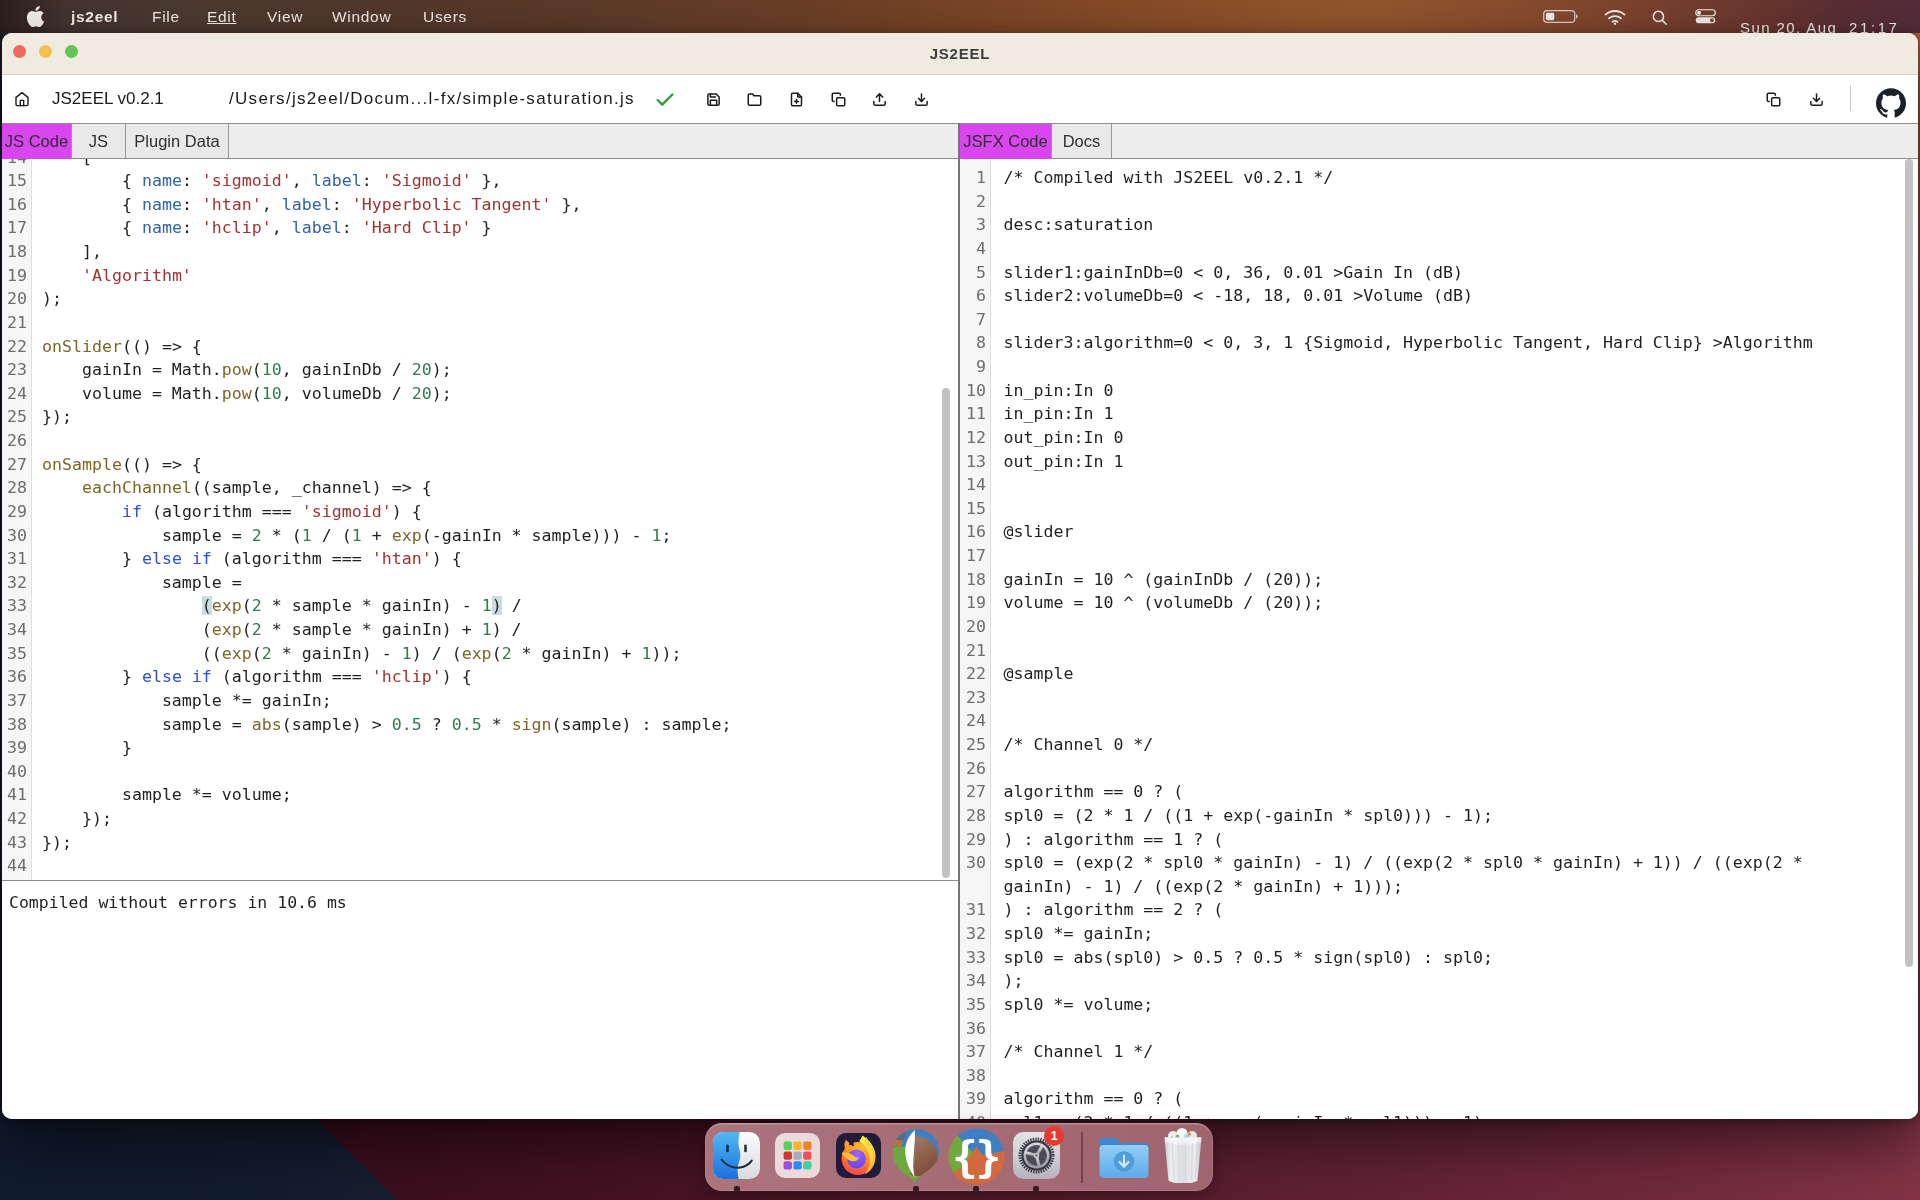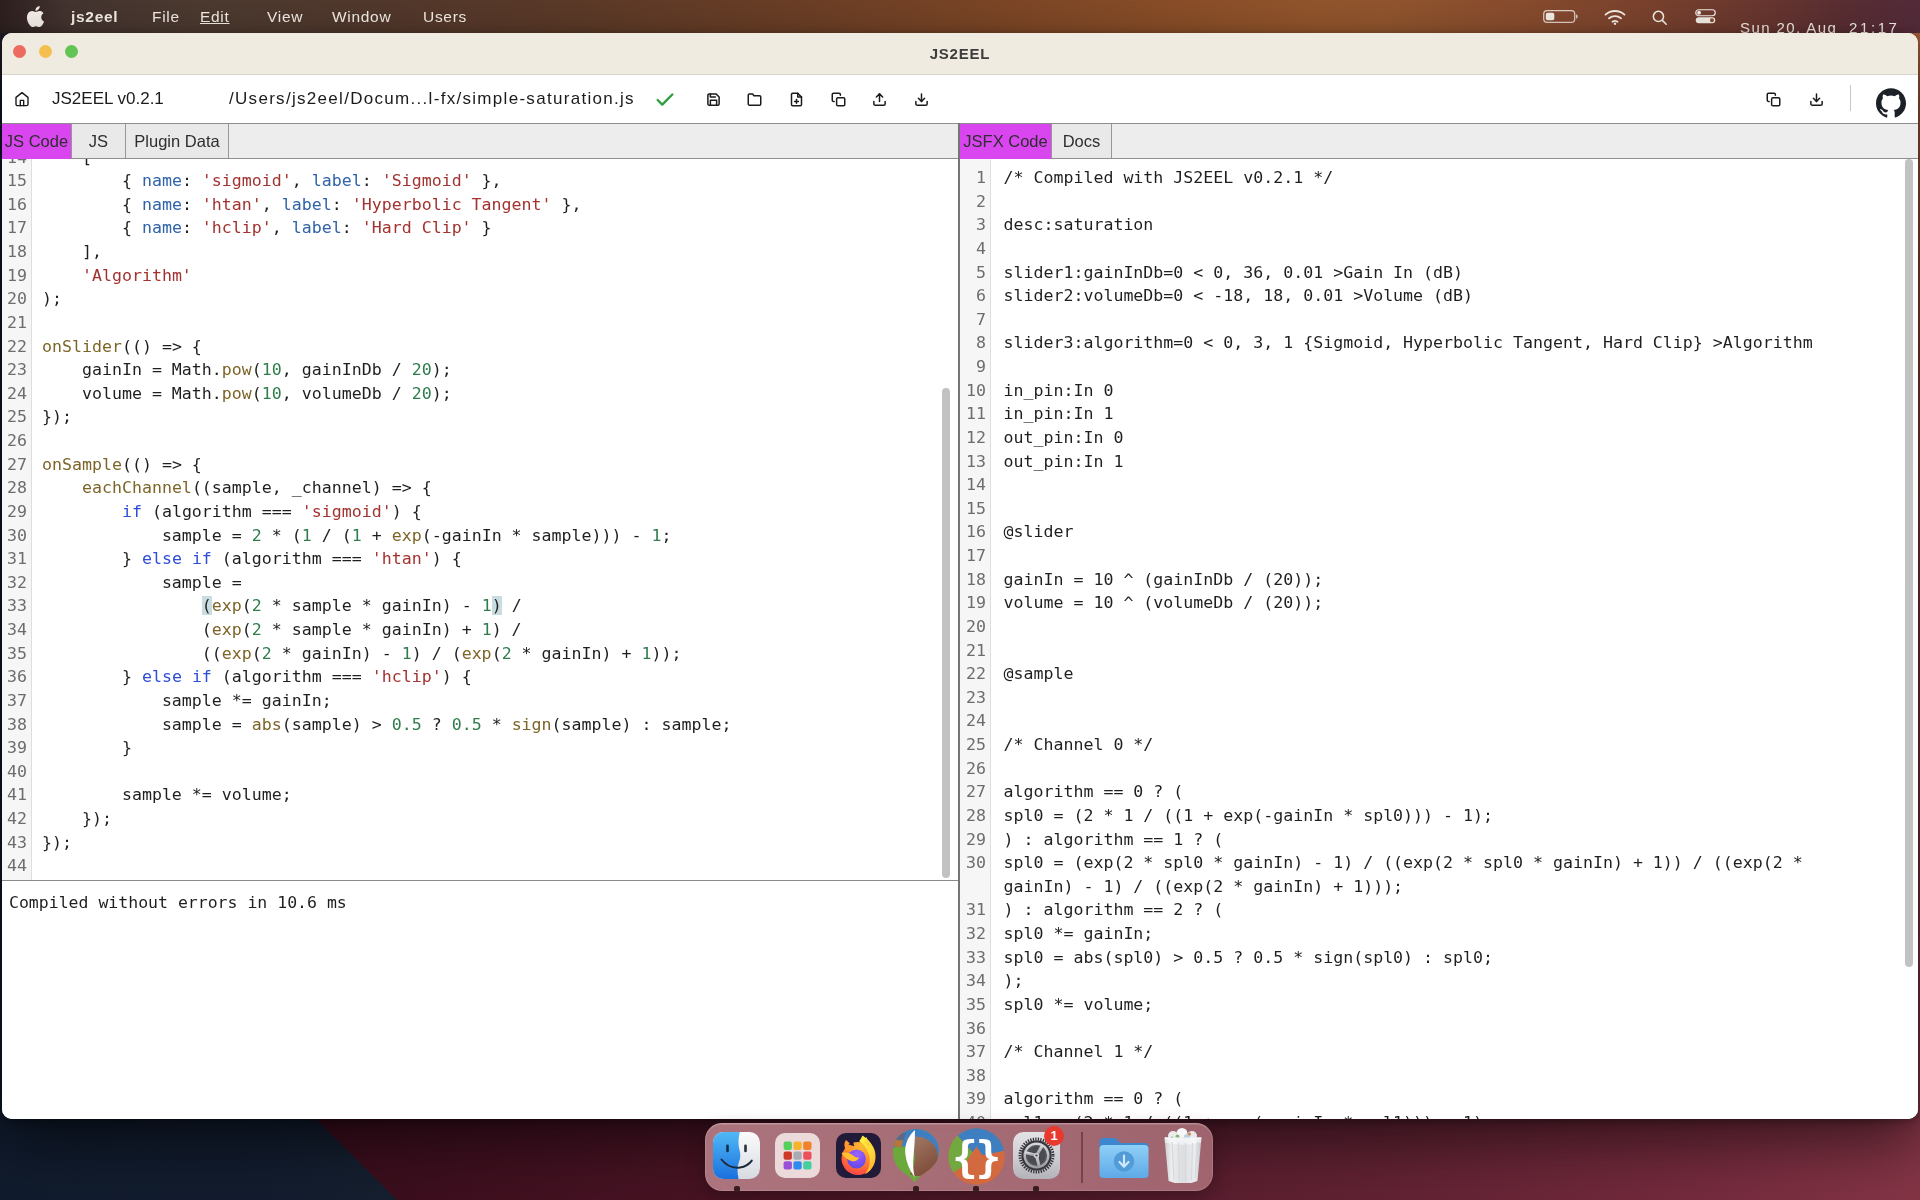--- a/index.html
+++ b/index.html
@@ -110,21 +110,21 @@
 <div class="wp-top"></div>
 <div class="wp-bottom"></div>
 <div class="wp-right"></div>
 
 <div class="menubar">
   <svg class="mb-right-item" style="left:25px; top:6px; width:21px; height:21px;" viewBox="0 0 24 24">
       <path fill="#f6f0e9" d="M12.152 6.896c-.948 0-2.415-1.078-3.96-1.04-2.04.027-3.91 1.183-4.961 3.014-2.117 3.675-.546 9.103 1.519 12.09 1.013 1.454 2.208 3.09 3.792 3.039 1.52-.065 2.09-.987 3.935-.987 1.831 0 2.35.987 3.96.948 1.637-.026 2.676-1.48 3.676-2.948 1.156-1.688 1.636-3.325 1.662-3.415-.039-.013-3.182-1.221-3.22-4.857-.026-3.04 2.48-4.494 2.597-4.559-1.429-2.09-3.623-2.324-4.39-2.376-2-.156-3.675 1.09-4.61 1.09zM15.53 3.83c.843-1.012 1.4-2.427 1.245-3.83-1.207.052-2.662.805-3.532 1.818-.78.896-1.454 2.338-1.273 3.714 1.338.104 2.715-.688 3.559-1.701"></path>
     </svg>
   <span class="mb-item mb-bold" style="left:71px;">js2eel</span>
   <span class="mb-item" style="left:152px;">File</span>
-  <span class="mb-item" style="left:200px;text-decoration:underline;">Edit</span>
+  <span class="mb-item" style="left:207px;text-decoration:underline;">Edit</span>
   <span class="mb-item" style="left:267px;">View</span>
   <span class="mb-item" style="left:332px;text-align:right;">Window</span>
   <span class="mb-item" style="left:423px;">Users</span>
 
   <svg class="mb-right-item" style="left:1543px; top:10px; width:36px; height:13px;" viewBox="0 0 36 13">
     <rect x="0.7" y="0.7" width="31" height="11.6" rx="3.4" fill="none" stroke="#f2ebe4" stroke-opacity="0.85" stroke-width="1.2"></rect>
     <rect x="2.8" y="2.8" width="8.5" height="7.4" rx="1.8" fill="#f6f0e9"></rect>
     <path d="M33 4.2 v4.6 a2.4 2.4 0 0 0 0 -4.6z" fill="#f2ebe4" fill-opacity="0.8"></path>
   </svg>
   <svg class="mb-right-item" style="left:1604px; top:10px; width:22px; height:15px;" viewBox="0 0 24 17">

